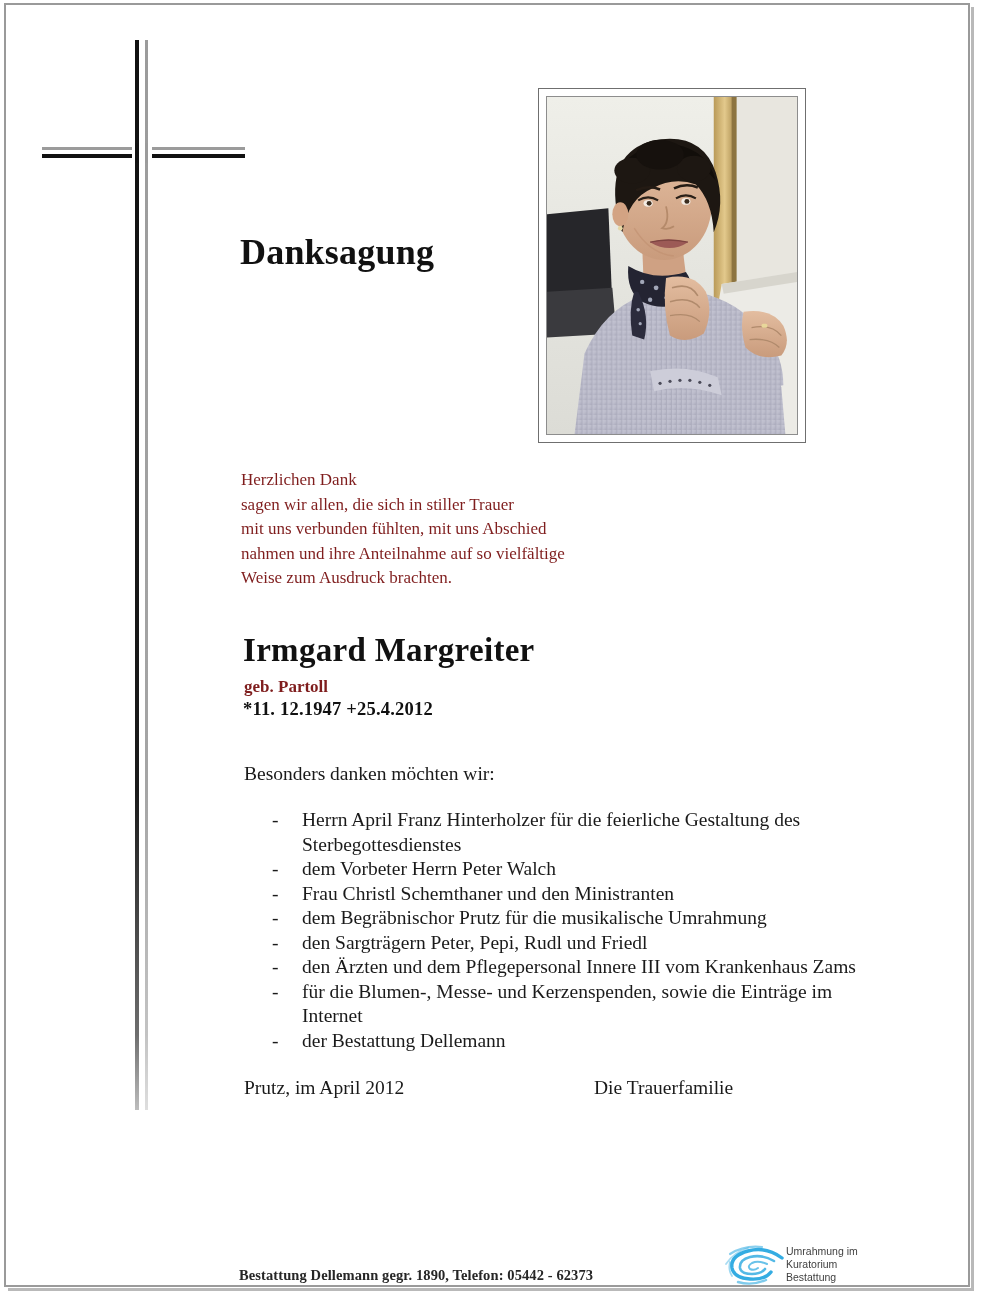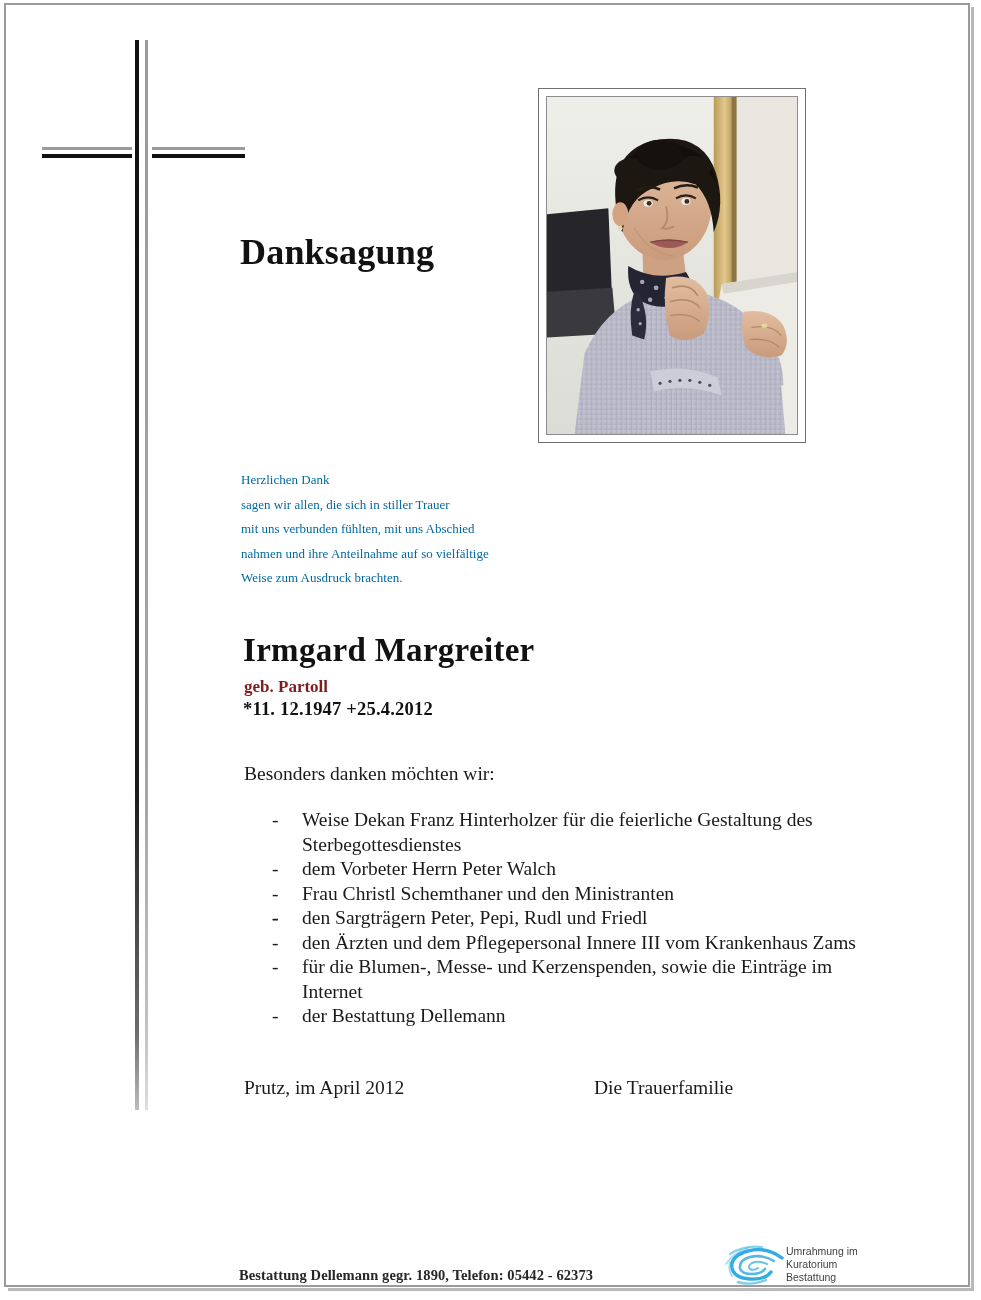--- a/index.html
+++ b/index.html
@@ -143,23 +143,23 @@
     font-size: 36px;
     font-weight: bold;
     letter-spacing: 0.2px;
     color: #111111;
   }
 
   .intro {
     position: absolute;
     left: 1px;
     top: 468px;
-    font-size: 13px;
+    font-size: 17px;
     line-height: 24.5px;
-    color: #0369a1;
+    color: #7f1d1d;
     white-space: pre-line;
   }
 
   .deceased-name {
     position: absolute;
     left: 3px;
     top: 632px;
     font-size: 33px;
     font-weight: bold;
     color: #111111;
@@ -422,32 +422,33 @@
 
     <div class="deceased-name">Irmgard Margreiter</div>
     <div class="deceased-born">geb. Partoll</div>
     <div class="deceased-dates">*11. 12.1947   +25.4.2012</div>
 
     <div class="thanks-heading">Besonders danken möchten wir:</div>
 
     <ul class="thanks-list">
       <li>
         <span class="dash">-</span>
-        <span>Weise Dekan Franz Hinterholzer für die feierliche Gestaltung des Sterbegottesdienstes</span>
+        <span>Herrn April Franz Hinterholzer für die feierliche Gestaltung des Sterbegottesdienstes</span>
       </li>
       <li>
         <span class="dash">-</span>
         <span>dem Vorbeter Herrn Peter Walch</span>
       </li>
       <li>
         <span class="dash">-</span>
         <span>Frau Christl Schemthaner und den Ministranten</span>
       </li>
       <li>
         <span class="dash">-</span>
+        <span>dem Begräbnischor Prutz für die musikalische Umrahmung</span>
       </li>
       <li>
         <span class="dash">-</span>
         <span>den Sargträgern Peter, Pepi, Rudl und Friedl</span>
       </li>
       <li>
         <span class="dash">-</span>
         <span>den Ärzten und dem Pflegepersonal Innere III vom Krankenhaus Zams</span>
       </li>
       <li>

